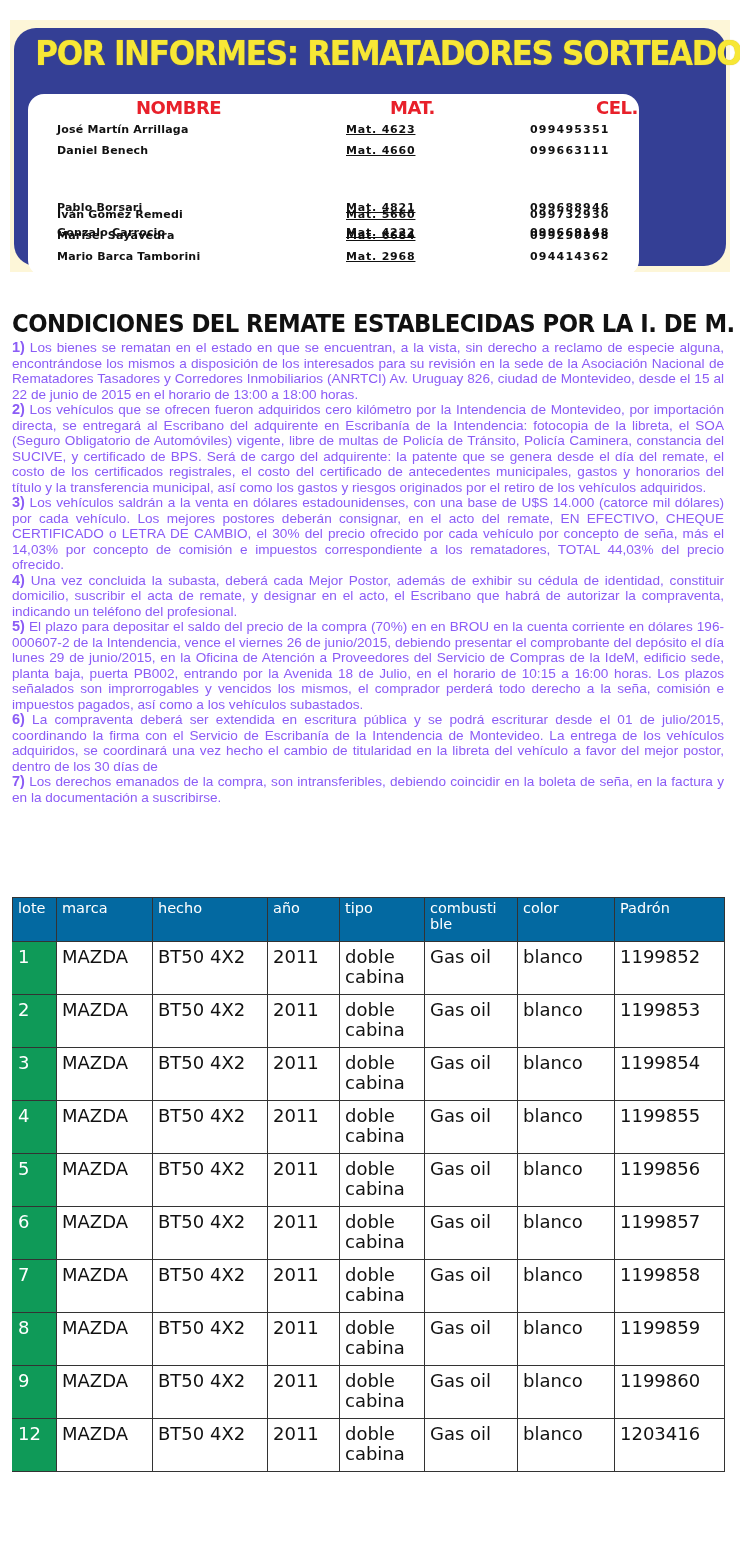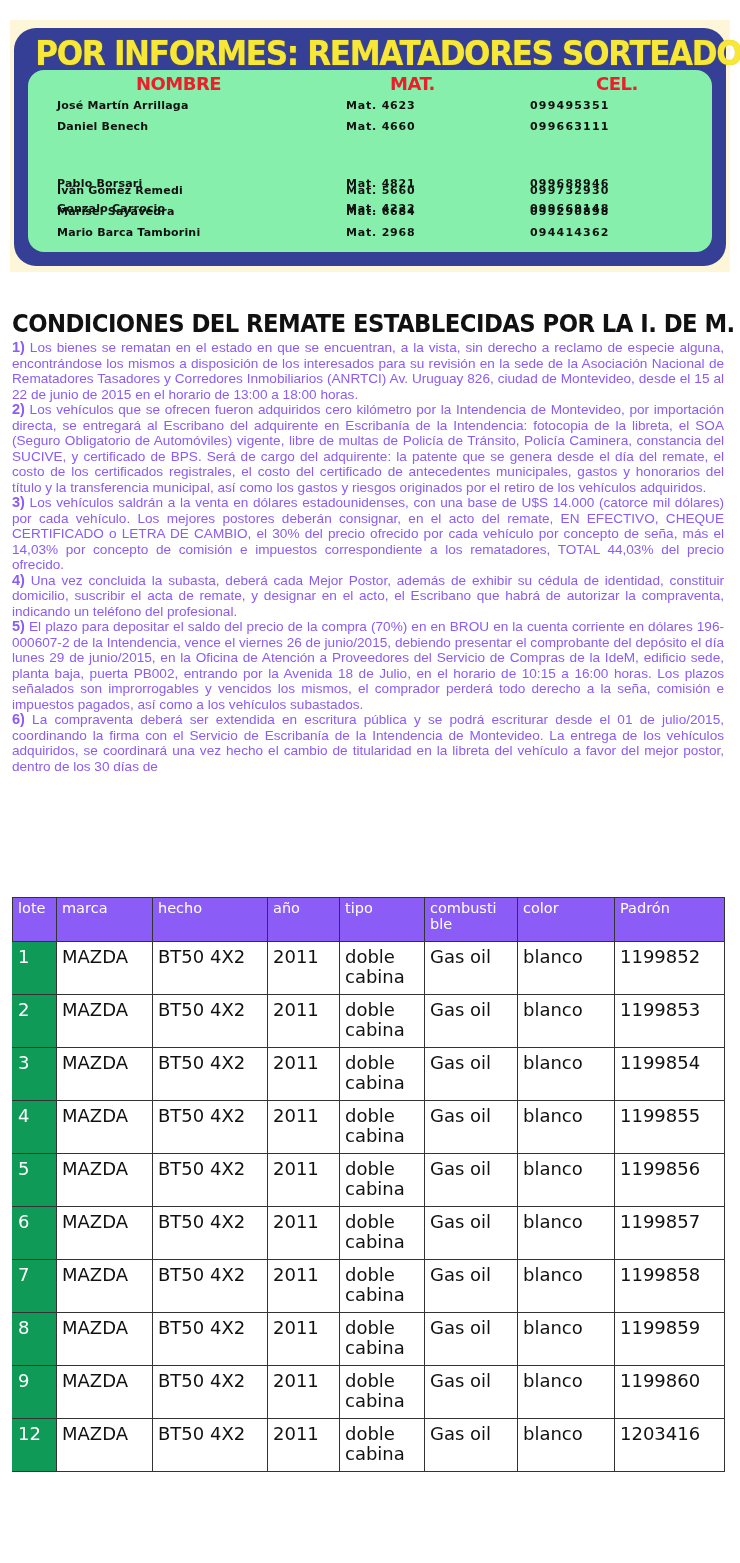--- a/index.html
+++ b/index.html
@@ -16,35 +16,35 @@
   }
   .banner-title {
     position: absolute; left: 0; top: 6px; width: 712px; text-align: center;
     font-family: "DejaVu Sans", sans-serif; font-weight: bold;
     font-size: 33px; letter-spacing: -1.4px; color: #f7e736;
     transform: scaleX(0.94); transform-origin: center;
     text-shadow: 0 0 1px #c8b400;
     white-space: nowrap;
   }
   .banner-inner {
-    position: absolute; left: 14px; top: 42px; width: 684px; height: 182px;
-    background: #86efac; border-radius: 16px;
+    position: absolute; left: 14px; top: 66px; width: 611px; height: 182px;
+    background: #ffffff; border-radius: 16px;
   }
   .col-head {
     position: absolute; top: 3px; font-family: "DejaVu Sans", sans-serif;
     font-weight: bold; font-size: 18px; color: #e8202a; letter-spacing: -0.5px;
   }
   .rem-row { position: absolute; left: 0; width: 684px; height: 21px; }
   .rem-cell {
     position: absolute; top: 0; font-family: "DejaVu Sans", sans-serif;
     font-weight: bold; font-size: 11px; color: #111111; white-space: nowrap;
     letter-spacing: 0.2px;
   }
   .rem-name { left: 29px; }
-  .rem-mat { left: 318px; letter-spacing: 0.8px; }
+  .rem-mat { left: 318px; letter-spacing: 0.8px; text-decoration: underline; }
   .rem-cel { left: 502px; letter-spacing: 1.2px; text-align: center; }
 
   
   .cond-title {
     position: absolute; left: 12px; top: 309px; width: 716px;
     font-family: "DejaVu Sans", sans-serif; font-weight: bold;
     font-size: 24.5px; color: #111; letter-spacing: -0.6px;
     white-space: nowrap; transform: scaleX(0.93); transform-origin: left;
   }
   .cond-body {
@@ -59,21 +59,21 @@
   .lots {
     position: absolute; left: 12px; top: 897px; width: 712px;
     border-collapse: collapse; table-layout: fixed;
     font-family: "DejaVu Sans", sans-serif;
   }
   .lots th, .lots td {
     border: 1.5px solid #333; vertical-align: top; text-align: left;
     padding: 2px 5px; overflow: hidden;
   }
   .lots th {
-    background: #8b5cf6; color: #ffffff; font-weight: normal;
+    background: #0369a1; color: #ffffff; font-weight: normal;
     font-size: 14.5px; line-height: 16px; height: 39px;
   }
   .lots td {
     background: #ffffff; color: #111; font-size: 18px; line-height: 20px;
     height: 45px; padding-top: 5px;
   }
   .lots td.lote-cell {
     background: #0f9a58; color: #ffffff; border-left-color: #0f9a58;
   }
 </style>
@@ -128,20 +128,21 @@
 </div>
 
 <div class="cond-title">CONDICIONES DEL REMATE ESTABLECIDAS POR LA I. DE M.</div>
 <div class="cond-body" id="cond-body">
     <p><span class="cond-num">1)</span><span> Los bienes se rematan en el estado en que se encuentran, a la vista, sin derecho a reclamo de especie alguna, encontrándose los mismos a disposición de los interesados para su revisión en la sede de la Asociación Nacional de Rematadores Tasadores y Corredores Inmobiliarios (ANRTCI) Av. Uruguay 826, ciudad de Montevideo, desde el 15 al 22 de junio de 2015 en el horario de 13:00 a 18:00 horas.</span></p>
     <p><span class="cond-num">2)</span><span> Los vehículos que se ofrecen fueron adquiridos cero kilómetro por la Intendencia de Montevideo, por importación directa, se entregará al Escribano del adquirente en Escribanía de la Intendencia: fotocopia de la libreta, el SOA (Seguro Obligatorio de Automóviles) vigente, libre de multas de Policía de Tránsito, Policía Caminera, constancia del SUCIVE, y certificado de BPS. Será de cargo del adquirente: la patente que se genera desde el día del remate, el costo de los certificados registrales, el costo del certificado de antecedentes municipales, gastos y honorarios del título y la transferencia municipal, así como los gastos y riesgos originados por el retiro de los vehículos adquiridos.</span></p>
     <p><span class="cond-num">3)</span><span> Los vehículos saldrán a la venta en dólares estadounidenses, con una base de U$S 14.000 (catorce mil dólares) por cada vehículo. Los mejores postores deberán consignar, en el acto del remate, EN EFECTIVO, CHEQUE CERTIFICADO o LETRA DE CAMBIO, el 30% del precio ofrecido por cada vehículo por concepto de seña, más el 14,03% por concepto de comisión e impuestos correspondiente a los rematadores, TOTAL 44,03% del precio ofrecido.</span></p>
     <p><span class="cond-num">4)</span><span> Una vez concluida la subasta, deberá cada Mejor Postor, además de exhibir su cédula de identidad, constituir domicilio, suscribir el acta de remate, y designar en el acto, el Escribano que habrá de autorizar la compraventa, indicando un teléfono del profesional.</span></p>
     <p><span class="cond-num">5)</span><span> El plazo para depositar el saldo del precio de la compra (70%) en en BROU en la cuenta corriente en dólares 196-000607-2 de la Intendencia, vence el viernes 26 de junio/2015, debiendo presentar el comprobante del depósito el día lunes 29 de junio/2015, en la Oficina de Atención a Proveedores del Servicio de Compras de la IdeM, edificio sede, planta baja, puerta PB002, entrando por la Avenida 18 de Julio, en el horario de 10:15 a 16:00 horas. Los plazos señalados son improrrogables y vencidos los mismos, el comprador perderá todo derecho a la seña, comisión e impuestos pagados, así como a los vehículos subastados.</span></p>
     <p><span class="cond-num">6)</span><span> La compraventa deberá ser extendida en escritura pública y se podrá escriturar desde el 01 de julio/2015, coordinando la firma con el Servicio de Escribanía de la Intendencia de Montevideo. La entrega de los vehículos adquiridos, se coordinará una vez hecho el cambio de titularidad en la libreta del vehículo a favor del mejor postor, dentro de los 30 días de</span></p>
+    <p><span class="cond-num">7)</span><span> Los derechos emanados de la compra, son intransferibles, debiendo coincidir en la boleta de seña, en la factura y en la documentación a suscribirse.</span></p>
   </div>
 
 <table class="lots">
   <colgroup>
     <col style="width:44px">
       <col style="width:96px">
       <col style="width:115px">
       <col style="width:72px">
     <col style="width:85px">
       <col style="width:93px">

